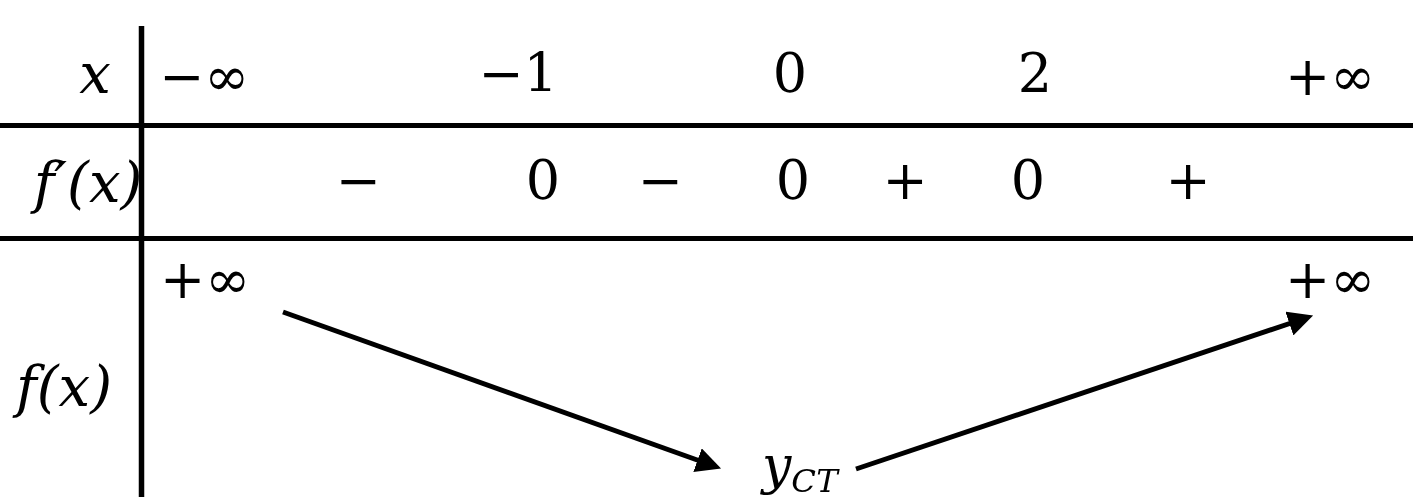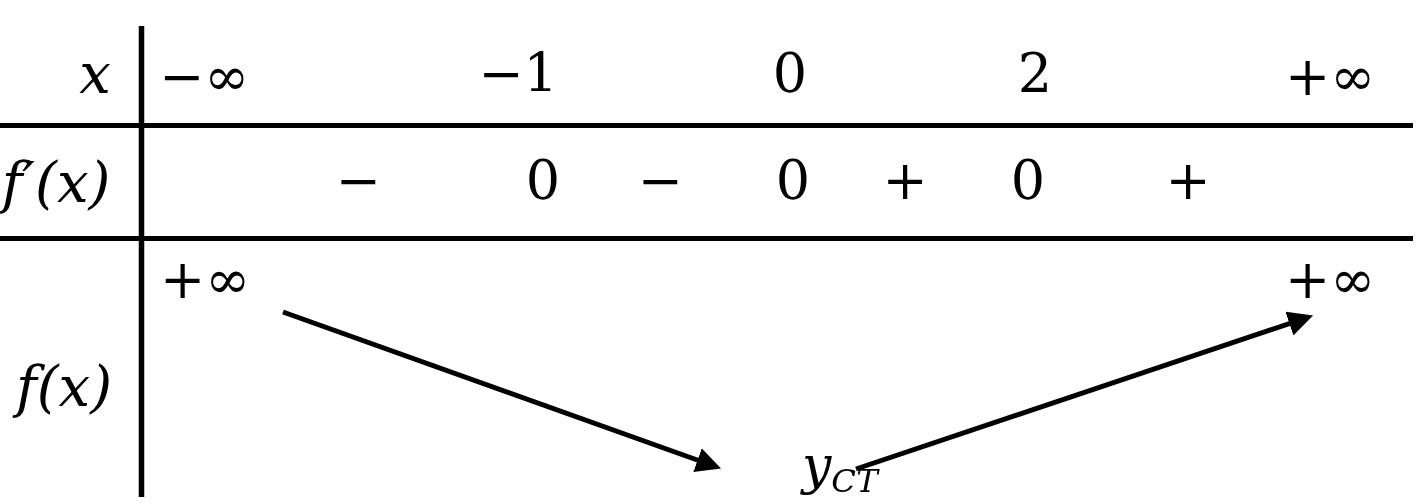--- a/index.html
+++ b/index.html
@@ -53,27 +53,27 @@
     <line x1="856" y1="469" x2="1306" y2="318" stroke="currentColor" stroke-width="5" marker-end="url(#ah)"></line>
   </svg>
 
   <span class="t lbl" style="left:95px;  top:74px;">x</span>
   <span class="t v" style="left:204px; top:77px;">−∞</span>
   <span class="t v" style="left:518px; top:74px;">−1</span>
   <span class="t v" style="left:790px; top:74px;">0</span>
   <span class="t v" style="left:1035px;top:74px;">2</span>
   <span class="t v" style="left:1330px;top:77px;">+∞</span>
 
-  <span class="t lbl" style="left:56px;  top:183px;font-style:italic;">f′(x)</span>
+  <span class="t lbl" style="left:88px;  top:183px;font-style:italic;">f′(x)</span>
   <span class="t v" style="left:358px; top:181px;">−</span>
   <span class="t v" style="left:543px; top:181px;">0</span>
   <span class="t v" style="left:660px; top:181px;">−</span>
   <span class="t v" style="left:793px; top:181px;">0</span>
   <span class="t v" style="left:905px; top:181px;">+</span>
   <span class="t v" style="left:1028px;top:181px;">0</span>
   <span class="t v" style="left:1188px;top:181px;">+</span>
 
   <span class="t lbl" style="left:64px;  top:387px;">f(x)</span>
   <span class="t v" style="left:205px; top:280px;">+∞</span>
   <span class="t v" style="left:1330px;top:280px;">+∞</span>
-  <span class="t min" style="left:800px; top:468px;margin-left:40px;"><span>y</span><span class="sub">CT</span></span>
+  <span class="t min" style="left:800px; top:468px;"><span>y</span><span class="sub">CT</span></span>
 
 </div>
 
 </body></html>

